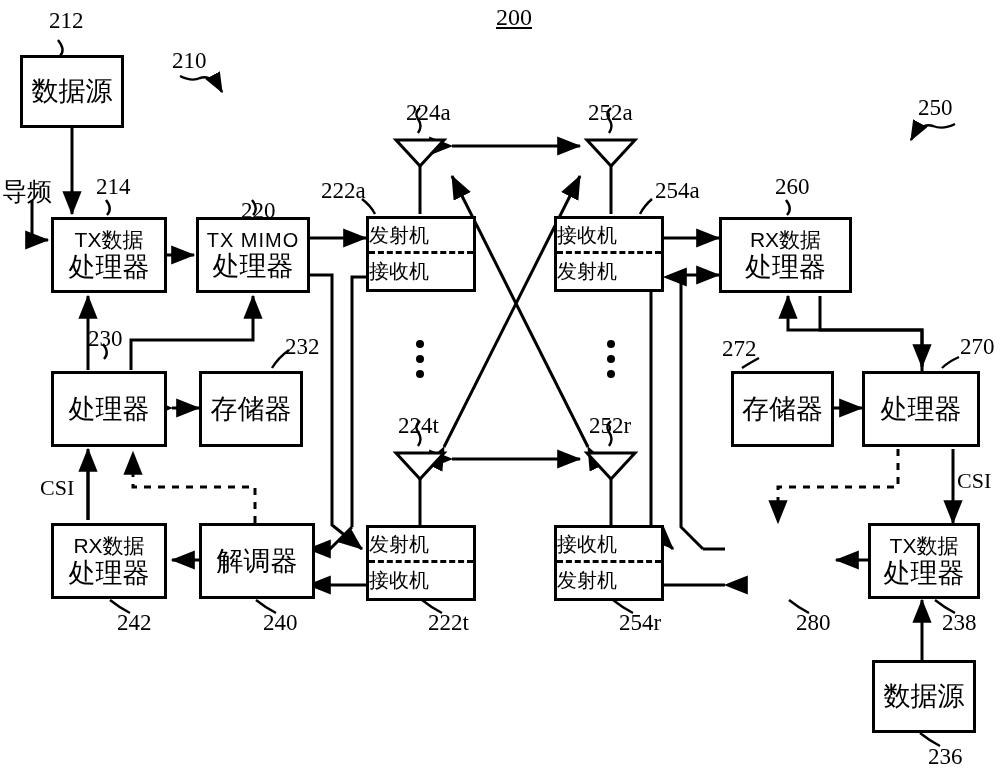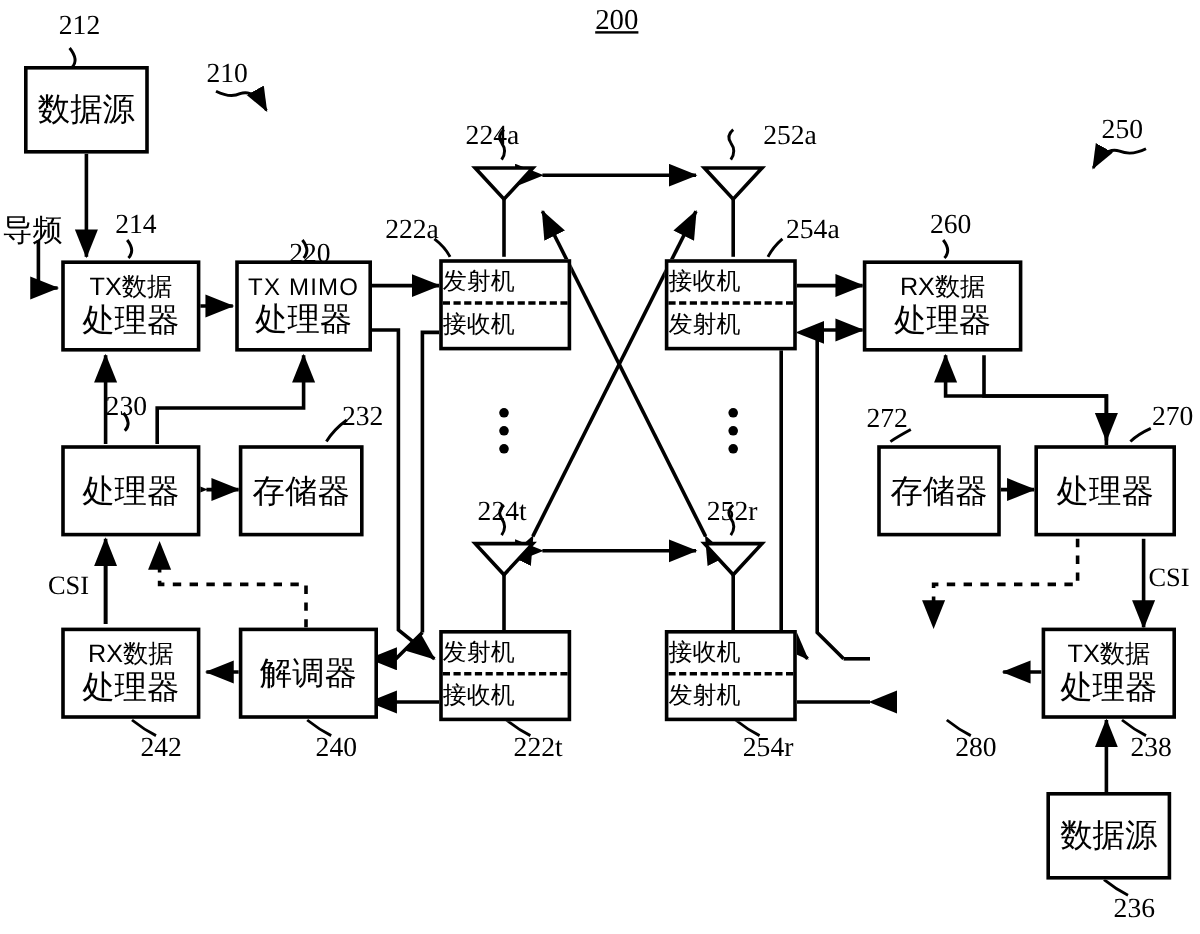--- a/index.html
+++ b/index.html
@@ -329,22 +329,22 @@
   <div class="num" style="left:928px; top:744px;">236</div>
 
   <svg style="position:absolute; left:0; top:0; width:1000px; height:778px; z-index:4;" viewBox="0 0 1000 778">
     <g stroke="#000" stroke-width="3" fill="#fff">
       <polygon points="396,140 444,140 420,166"></polygon>
       <polygon points="587,140 635,140 611,166"></polygon>
       <polygon points="396,453 444,453 420,479"></polygon>
       <polygon points="587,453 635,453 611,479"></polygon>
     </g>
   </svg>
-  <div class="num" style="left:388px; top:100px;">224a</div>
-  <div class="num" style="left:588px; top:100px;margin-left:48px;">252a</div>
+  <div class="num" style="left:406px; top:100px;">224a</div>
+  <div class="num" style="left:588px; top:100px;">252a</div>
   <div class="num" style="left:398px; top:413px;">224t</div>
   <div class="num" style="left:589px; top:413px;">252r</div>
 
   <div class="dots" style="left:416px; top:340px;">
       <i></i>
       <i></i>
       <i></i>
     </div>
   <div class="dots" style="left:607px; top:340px;">
       <i></i>

